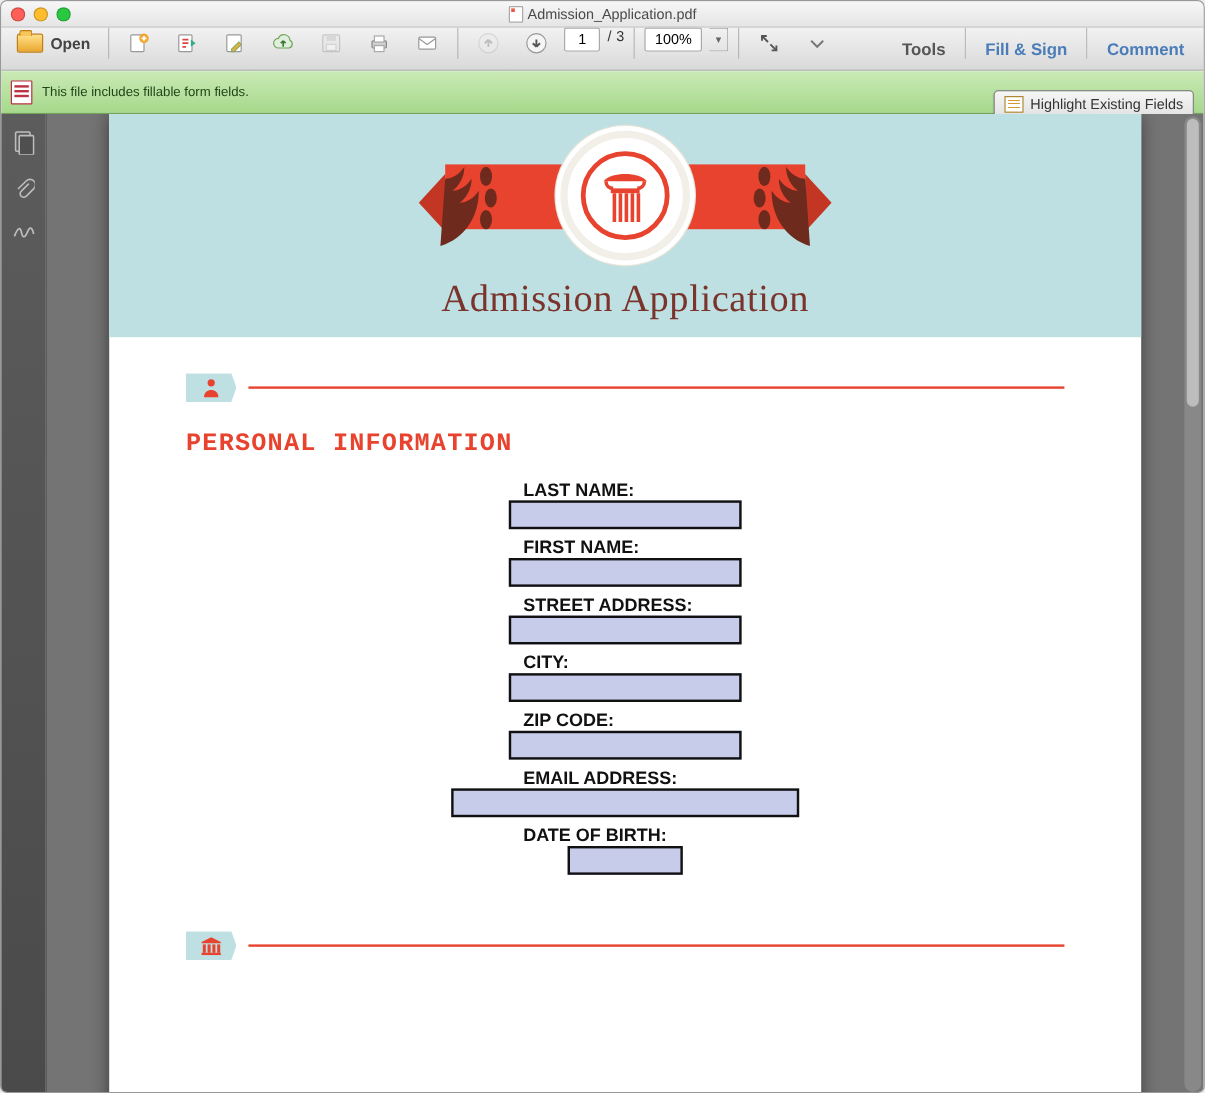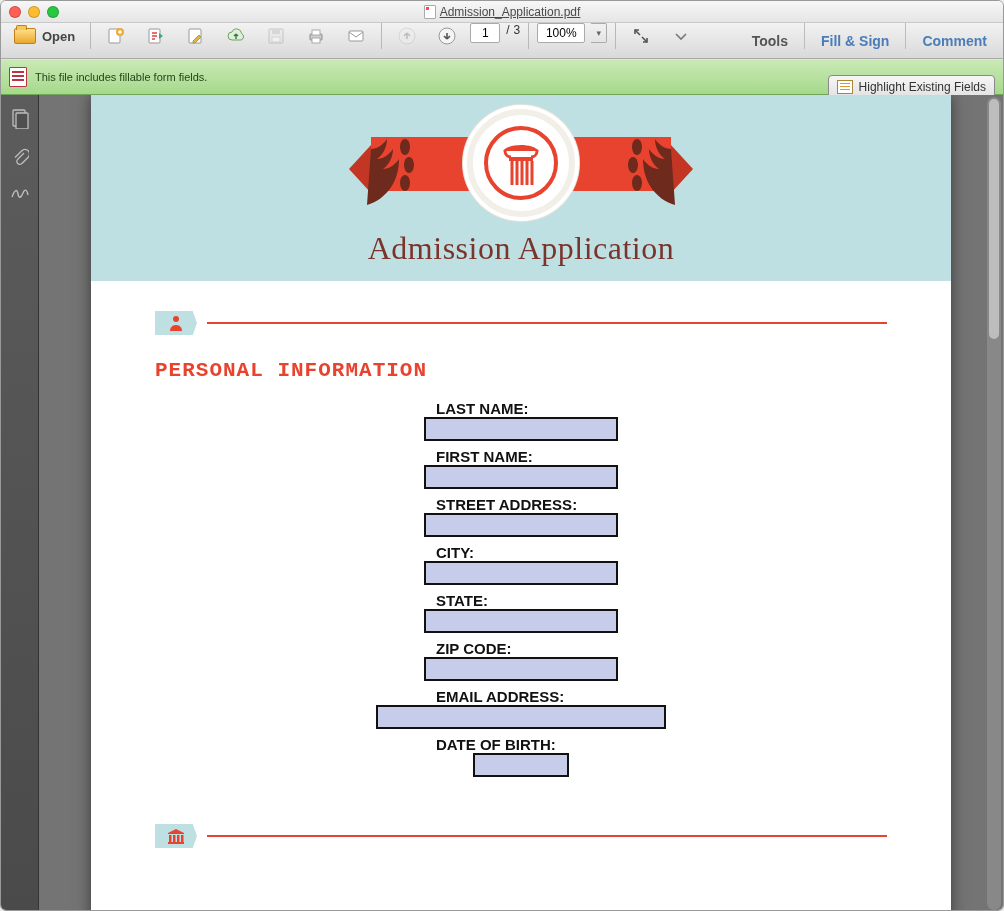--- a/index.html
+++ b/index.html
@@ -21,21 +21,21 @@
     display: flex;
     align-items: center;
     padding: 0 8px;
     position: relative;
   }
   .traffic-lights { display:flex; gap:7px; }
   .traffic-light { width:12px; height:12px; border-radius:50%; border:1px solid rgba(0,0,0,.2);}
   .tl-red{background:#ff5f57;}
   .tl-yellow{background:#ffbd2e;}
   .tl-green{background:#28c940;}
-  .title-text { position:absolute; left:0; right:0; text-align:center; font-size:12px; color:#4a4a4a; display:flex; align-items:center; justify-content:center; gap:4px;text-decoration:underline;}
+  .title-text { position:absolute; left:0; right:0; text-align:center; font-size:12px; color:#4a4a4a; display:flex; align-items:center; justify-content:center; gap:4px;}
   .doc-icon { width:12px; height:14px; background:#fff; border:1px solid #aaa; border-radius:1px; position:relative; }
   .doc-icon::after{content:"";position:absolute;top:1px;left:1px;width:3px;height:3px;background:#e54;}
   
   .toolbar {
     height: 36px;
     background: linear-gradient(#f2f2f2,#d9d9d9);
     border-bottom:1px solid #a9a9a9;
     display:flex;
     align-items:flex-start;
     padding: 0 6px;
@@ -389,24 +389,20 @@
           </div>
           <div class="form-row">
             <div class="form-label">STREET ADDRESS:</div>
             <input class="form-input w-med" value="" style="">
           </div>
           <div class="form-row">
             <div class="form-label">CITY:</div>
             <input class="form-input w-med" value="" style="">
           </div>
           <div class="form-row">
-            <div class="form-label">STATE:</div>
-            <input class="form-input w-med" value="" style="">
-          </div>
-          <div class="form-row">
             <div class="form-label">ZIP CODE:</div>
             <input class="form-input w-med" value="" style="">
           </div>
           <div class="form-row">
             <div class="form-label">EMAIL ADDRESS:</div>
             <input class="form-input w-wide" value="" style="">
           </div>
           <div class="form-row">
             <div class="form-label">DATE OF BIRTH:</div>
             <input class="form-input w-sm" value="" style="">

